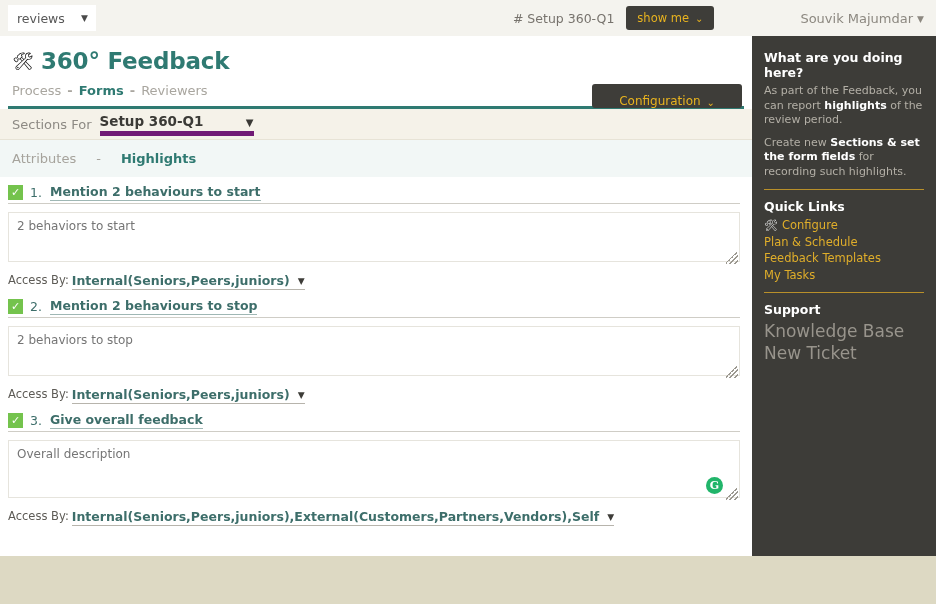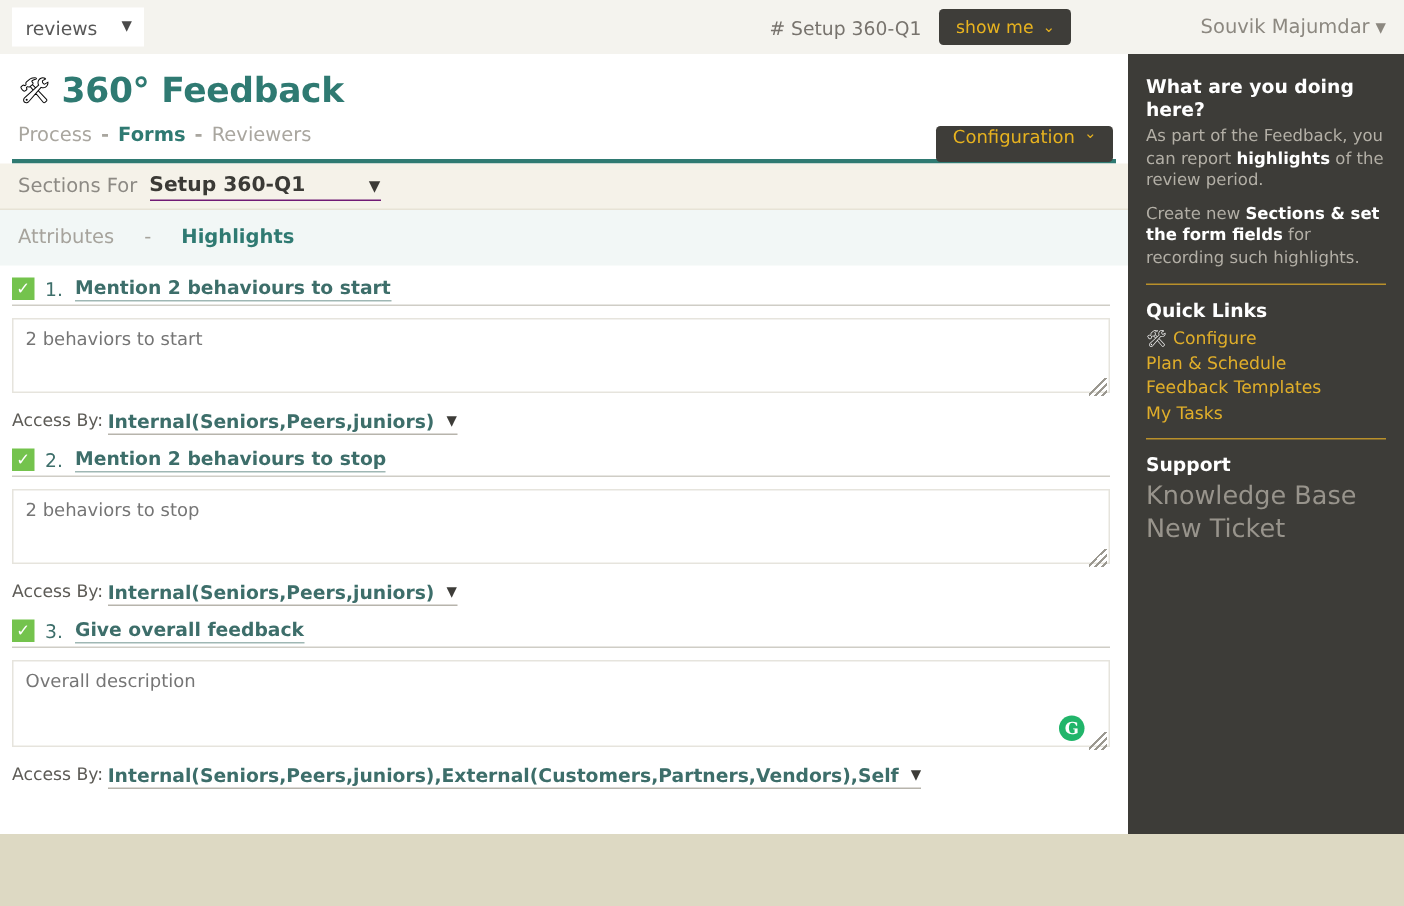--- a/index.html
+++ b/index.html
@@ -82,41 +82,41 @@
     margin-top: 9px;
     font-size: 13px; color: #a9a69f;
     display: flex; align-items: center; gap: 6px;
   }
   .crumbs .crumb-sep { color: #a9a69f; font-weight: bold; }
   .crumbs .crumb.active { color: #2f7a72; font-weight: bold; }
   .config-btn {
     position: absolute; top: 48px; right: 10px;
     height: 24px; background: #3e3d39; color: #e8b31f;
     font-size: 12px;
-    display: flex; align-items: flex-start; gap: 6px;
-    padding: 0 11px; border-radius: 3px;
+    display: flex; align-items: flex-end; gap: 6px;
+    padding: 0 27px; border-radius: 3px;
   }
   .config-btn .chev { font-size: 10px; }
 
   .teal-rule {
     height: 3px; background: #2f7a72;
     margin: 0 8px;
   }
 
   .showing-bar {
     background: #f5f2e9;
     height: 31px;
     display: flex; align-items: center;
     padding-left: 12px;
     border-bottom: 1px solid #e7e3d6;
   }
   .showing-label { font-size: 13px; color: #8d8a84; margin-right: 8px; }
   .showing-select {
     min-width: 154px;
-    border-bottom: 1px solid #701a75;
+    border-bottom: 5px solid #701a75;
     display: flex; align-items: baseline; justify-content: space-between;
     padding-bottom: 2px;
   }
   .showing-select .val { font-size: 13.5px; font-weight: bold; color: #3b3a36; }
   .showing-select .caret { font-size: 10px; color: #3b3a36; }
 
   .tabs-bar {
     background: #f2f7f6;
     height: 37px;
     display: flex; align-items: center;

